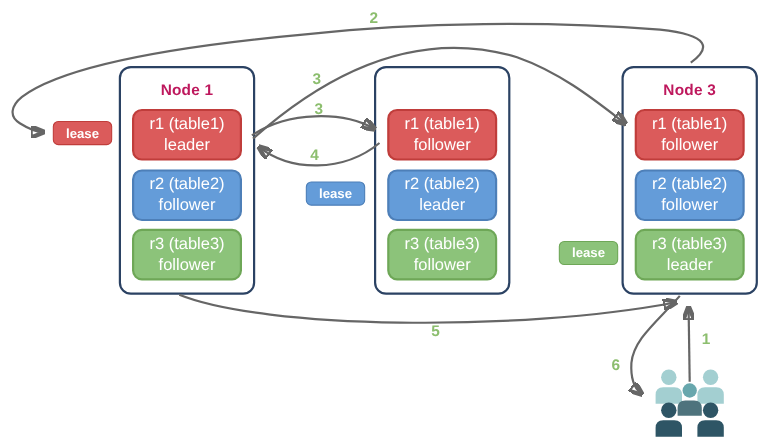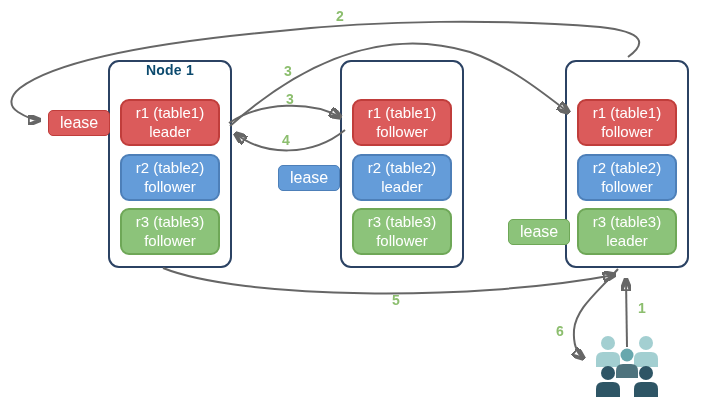--- a/index.html
+++ b/index.html
@@ -8,37 +8,37 @@
     background:#ffffff;font-family:"Liberation Sans",sans-serif;
   }
   
   .node{
     position:absolute;top:60px;width:124px;height:208px;
     background:#fff;border:2px solid var(--node_border);
     border-radius:11px;box-sizing:border-box;z-index:2;
   }
   #node1{left:108px;} #node2{left:340px;} #node3{left:565px;}
   .node-title{
-    text-align:center;font-weight:bold;
-    font-size:14px;color:#0c4a6e;letter-spacing:.2px;
+    text-align:center;margin-top:11px;font-weight:bold;
+    font-size:14px;color:#be185d;letter-spacing:.2px;
   }
   .replica{
     position:absolute;left:10px;width:100px;height:47px;
     border-radius:9px;color:#fff;font-size:15px;text-align:center;
     display:flex;flex-direction:column;justify-content:center;
     line-height:1.25;box-sizing:border-box;
   }
   .pos1{top:37px;} .pos2{top:92px;} .pos3{top:146px;}
   .red  {background:var(--red);  border:2px solid var(--red_border);}
   .blue {background:var(--blue); border:2px solid var(--blue_border);}
   .green{background:var(--green);border:2px solid var(--green_border);text-align:center;}
   
   .lease{
-    position:absolute;color:#fff;font-size:16px;line-height:1;
-    padding:4px 11px;border-radius:5px;z-index:3;box-sizing:border-box;
+    position:absolute;color:#fff;font-size:12px;line-height:1;
+    padding:4px 11px;border-radius:5px;z-index:3;box-sizing:border-box;font-weight:bold;
   }
   #lease-red  {left:48px; top:110px;background:var(--red);  border:1.5px solid var(--red_border);}
   #lease-blue {left:278px;top:165px;background:var(--blue); border:1.5px solid var(--blue_border);}
   #lease-green{left:508px;top:219px;background:var(--green);border:1.5px solid var(--green_border);}
   
   .step{
     position:absolute;font-weight:bold;font-size:14px;
     color:var(--step_label);z-index:6;
   }
   #step2 {left:336px;top:8px;}
@@ -96,20 +96,21 @@
     <span>r2 (table2)</span>
     <span>leader</span>
   </div>
   <div class="replica green pos3">
     <span>r3 (table3)</span>
     <span>follower</span>
   </div>
 </div>
 
 <div class="node" id="node3">
+  <div class="node-title">Node 3</div>
   <div class="replica red pos1">
     <span>r1 (table1)</span>
     <span>follower</span>
   </div>
   <div class="replica blue pos2">
     <span>r2 (table2)</span>
     <span>follower</span>
   </div>
   <div class="replica green pos3">
     <span>r3 (table3)</span>

